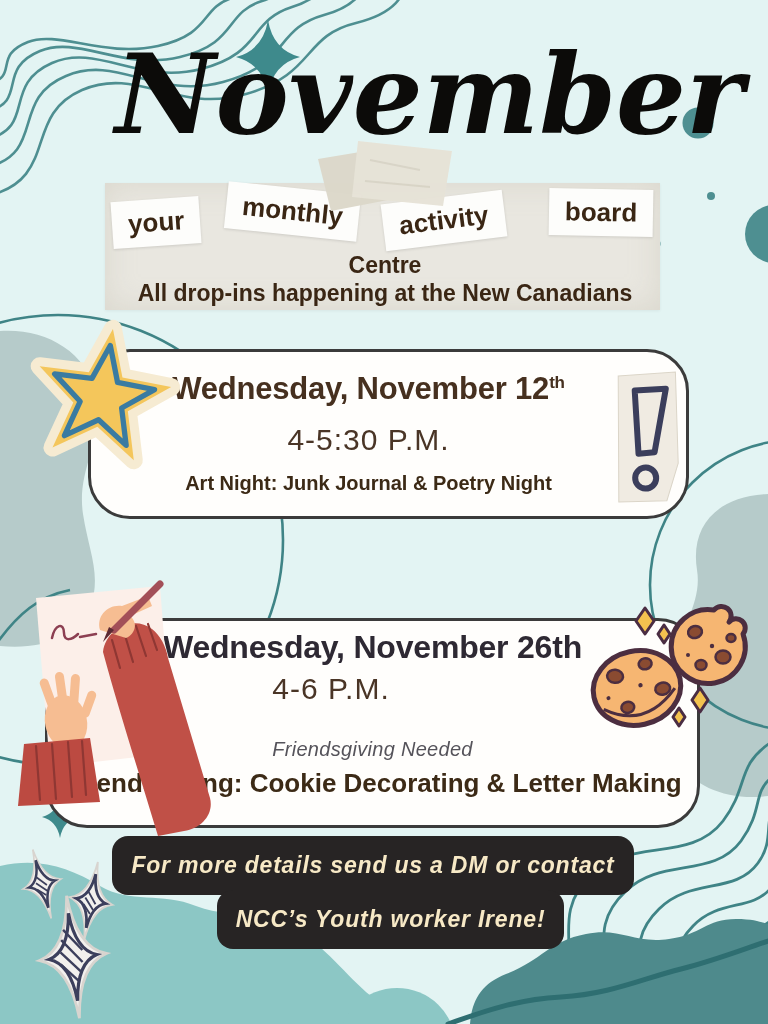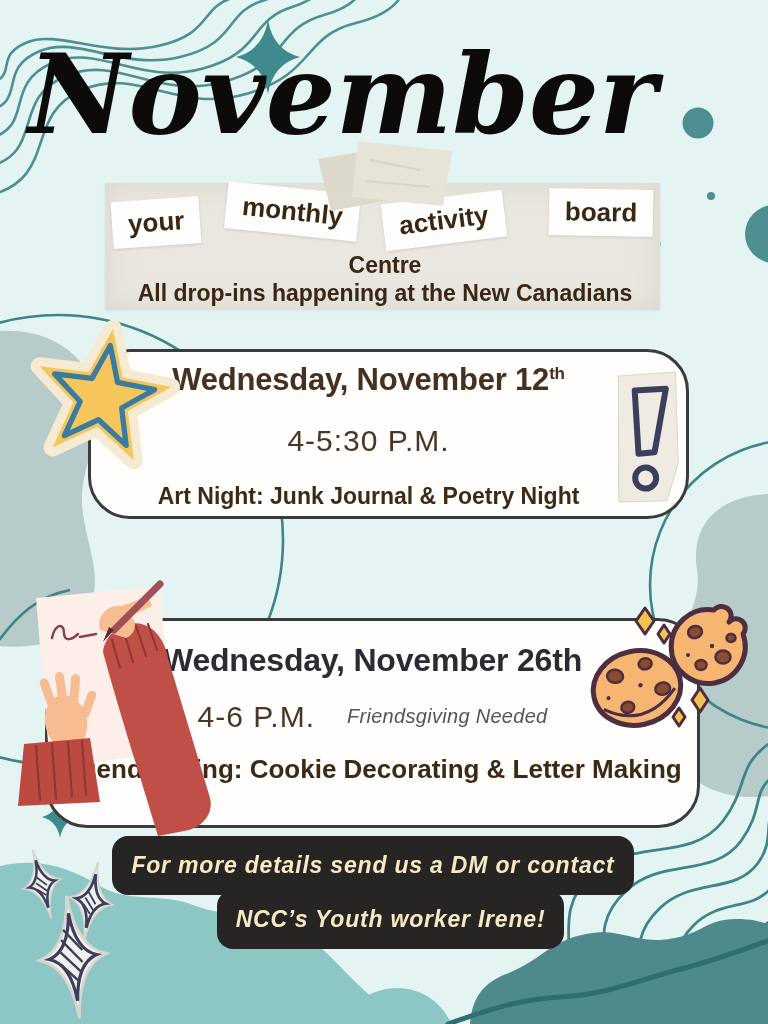--- a/index.html
+++ b/index.html
@@ -7,21 +7,21 @@
     position:relative;width:768px;height:1024px;margin:0 auto;
     background:#e3f4f3;overflow:hidden;
     font-family:"Liberation Sans",sans-serif;
   }
   .decor,.stickers{position:absolute;left:0;top:0;width:768px;height:1024px;pointer-events:none;}
   .decor{z-index:0;}
   .stickers{z-index:6;}
 
   .title{
     position:absolute;top:40px;left:0;right:24px;z-index:2;
-    text-align:left;font-family:"DejaVu Serif",serif;
+    text-align:right;font-family:"DejaVu Serif",serif;
     font-weight:bold;font-style:italic;font-size:110px;line-height:1;
     color:#0c0b09;letter-spacing:0px;padding-left:28px;
   }
 
   .banner{
     position:absolute;left:105px;top:183px;width:555px;height:127px;z-index:1;
     background:#e9e7e0;
     box-shadow:inset 0 0 30px rgba(190,185,170,.35), 0 1px 3px rgba(0,0,0,.06);
   }
   .strip{
@@ -32,29 +32,29 @@
   .note{
     position:absolute;left:115px;top:252px;width:540px;z-index:2;
     text-align:center;font-size:23px;font-weight:bold;color:#3a2614;line-height:1.2;
   }
 
   .card{
     position:absolute;z-index:3;background:#fffefc;
     border:3px solid #3b3b3b;border-radius:42px;
     display:flex;flex-direction:column;justify-content:space-evenly;align-items:center;
   }
-  .card1{left:88px;top:349px;width:601px;height:170px;padding:10px 92px 6px 52px;box-sizing:border-box;justify-content:space-between;}
+  .card1{left:88px;top:349px;width:601px;height:170px;padding:4px 92px 6px 52px;box-sizing:border-box;}
   .card2{left:45px;top:618px;width:655px;height:210px;padding:1px 42px 20px 42px;box-sizing:border-box;}
   .card-date{font-size:31px;font-weight:bold;color:#46301f;letter-spacing:-0.2px;white-space:nowrap;}
   .card2 .card-date{color:#2e2933;font-size:32px;}
   .card-date sup{font-size:55%;vertical-align:super;}
   .card-time{font-size:30px;font-weight:normal;color:#4a3526;letter-spacing:1px;white-space:nowrap;}
-  .card-name{font-size:23px;font-weight:bold;color:#3c2a16;white-space:nowrap;}
+  .card-name{font-size:20px;font-weight:bold;color:#3c2a16;white-space:nowrap;}
   .card2 .card-name{font-size:26px;}
-  .time-row{display:flex;flex-direction:row;align-items:center;gap:32px;}
+  .time-row{display:flex;flex-direction:column;align-items:flex-start;gap:32px;}
   .badge{font-size:20px;font-style:italic;color:#55535a;letter-spacing:.3px;white-space:nowrap;}
 
   .pills{
     position:absolute;left:0;right:22px;top:836px;z-index:4;
     display:flex;flex-direction:column;align-items:center;
   }
   .pill{
     background:#272424;color:#f7e9c6;border-radius:16px;
     padding:16px 19px;font-size:23px;font-weight:bold;font-style:italic;
     letter-spacing:.8px;white-space:nowrap;

